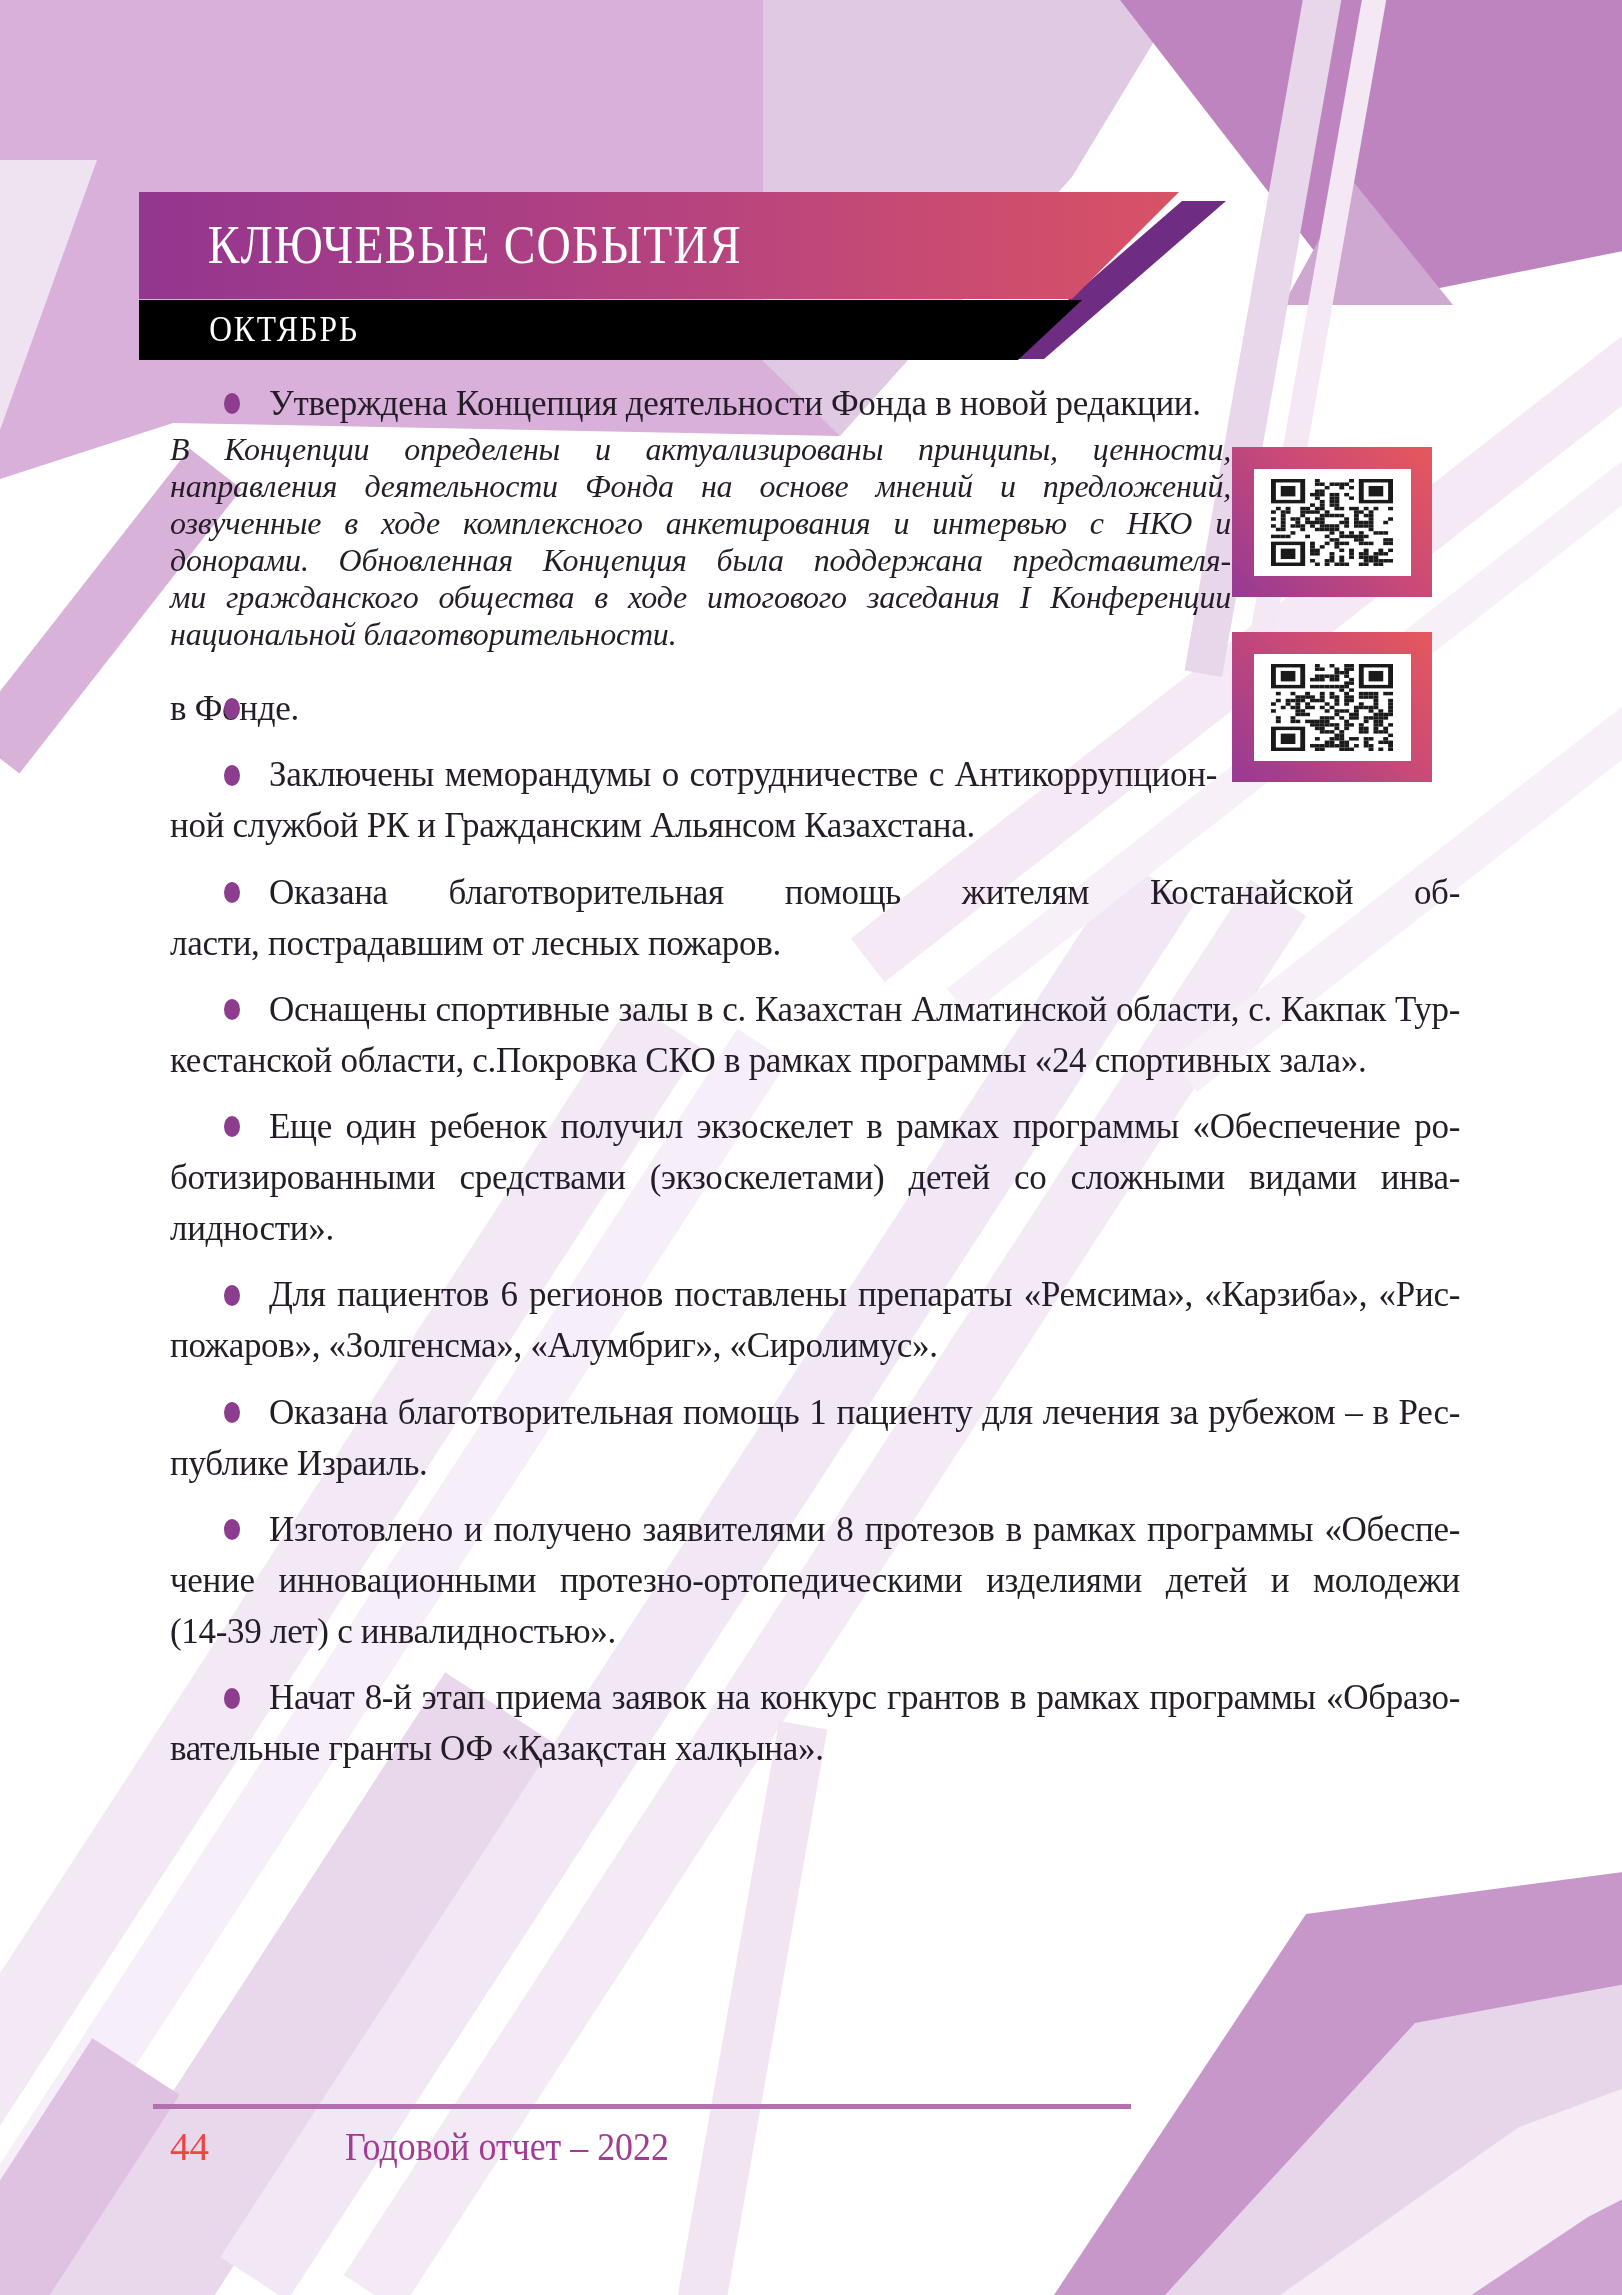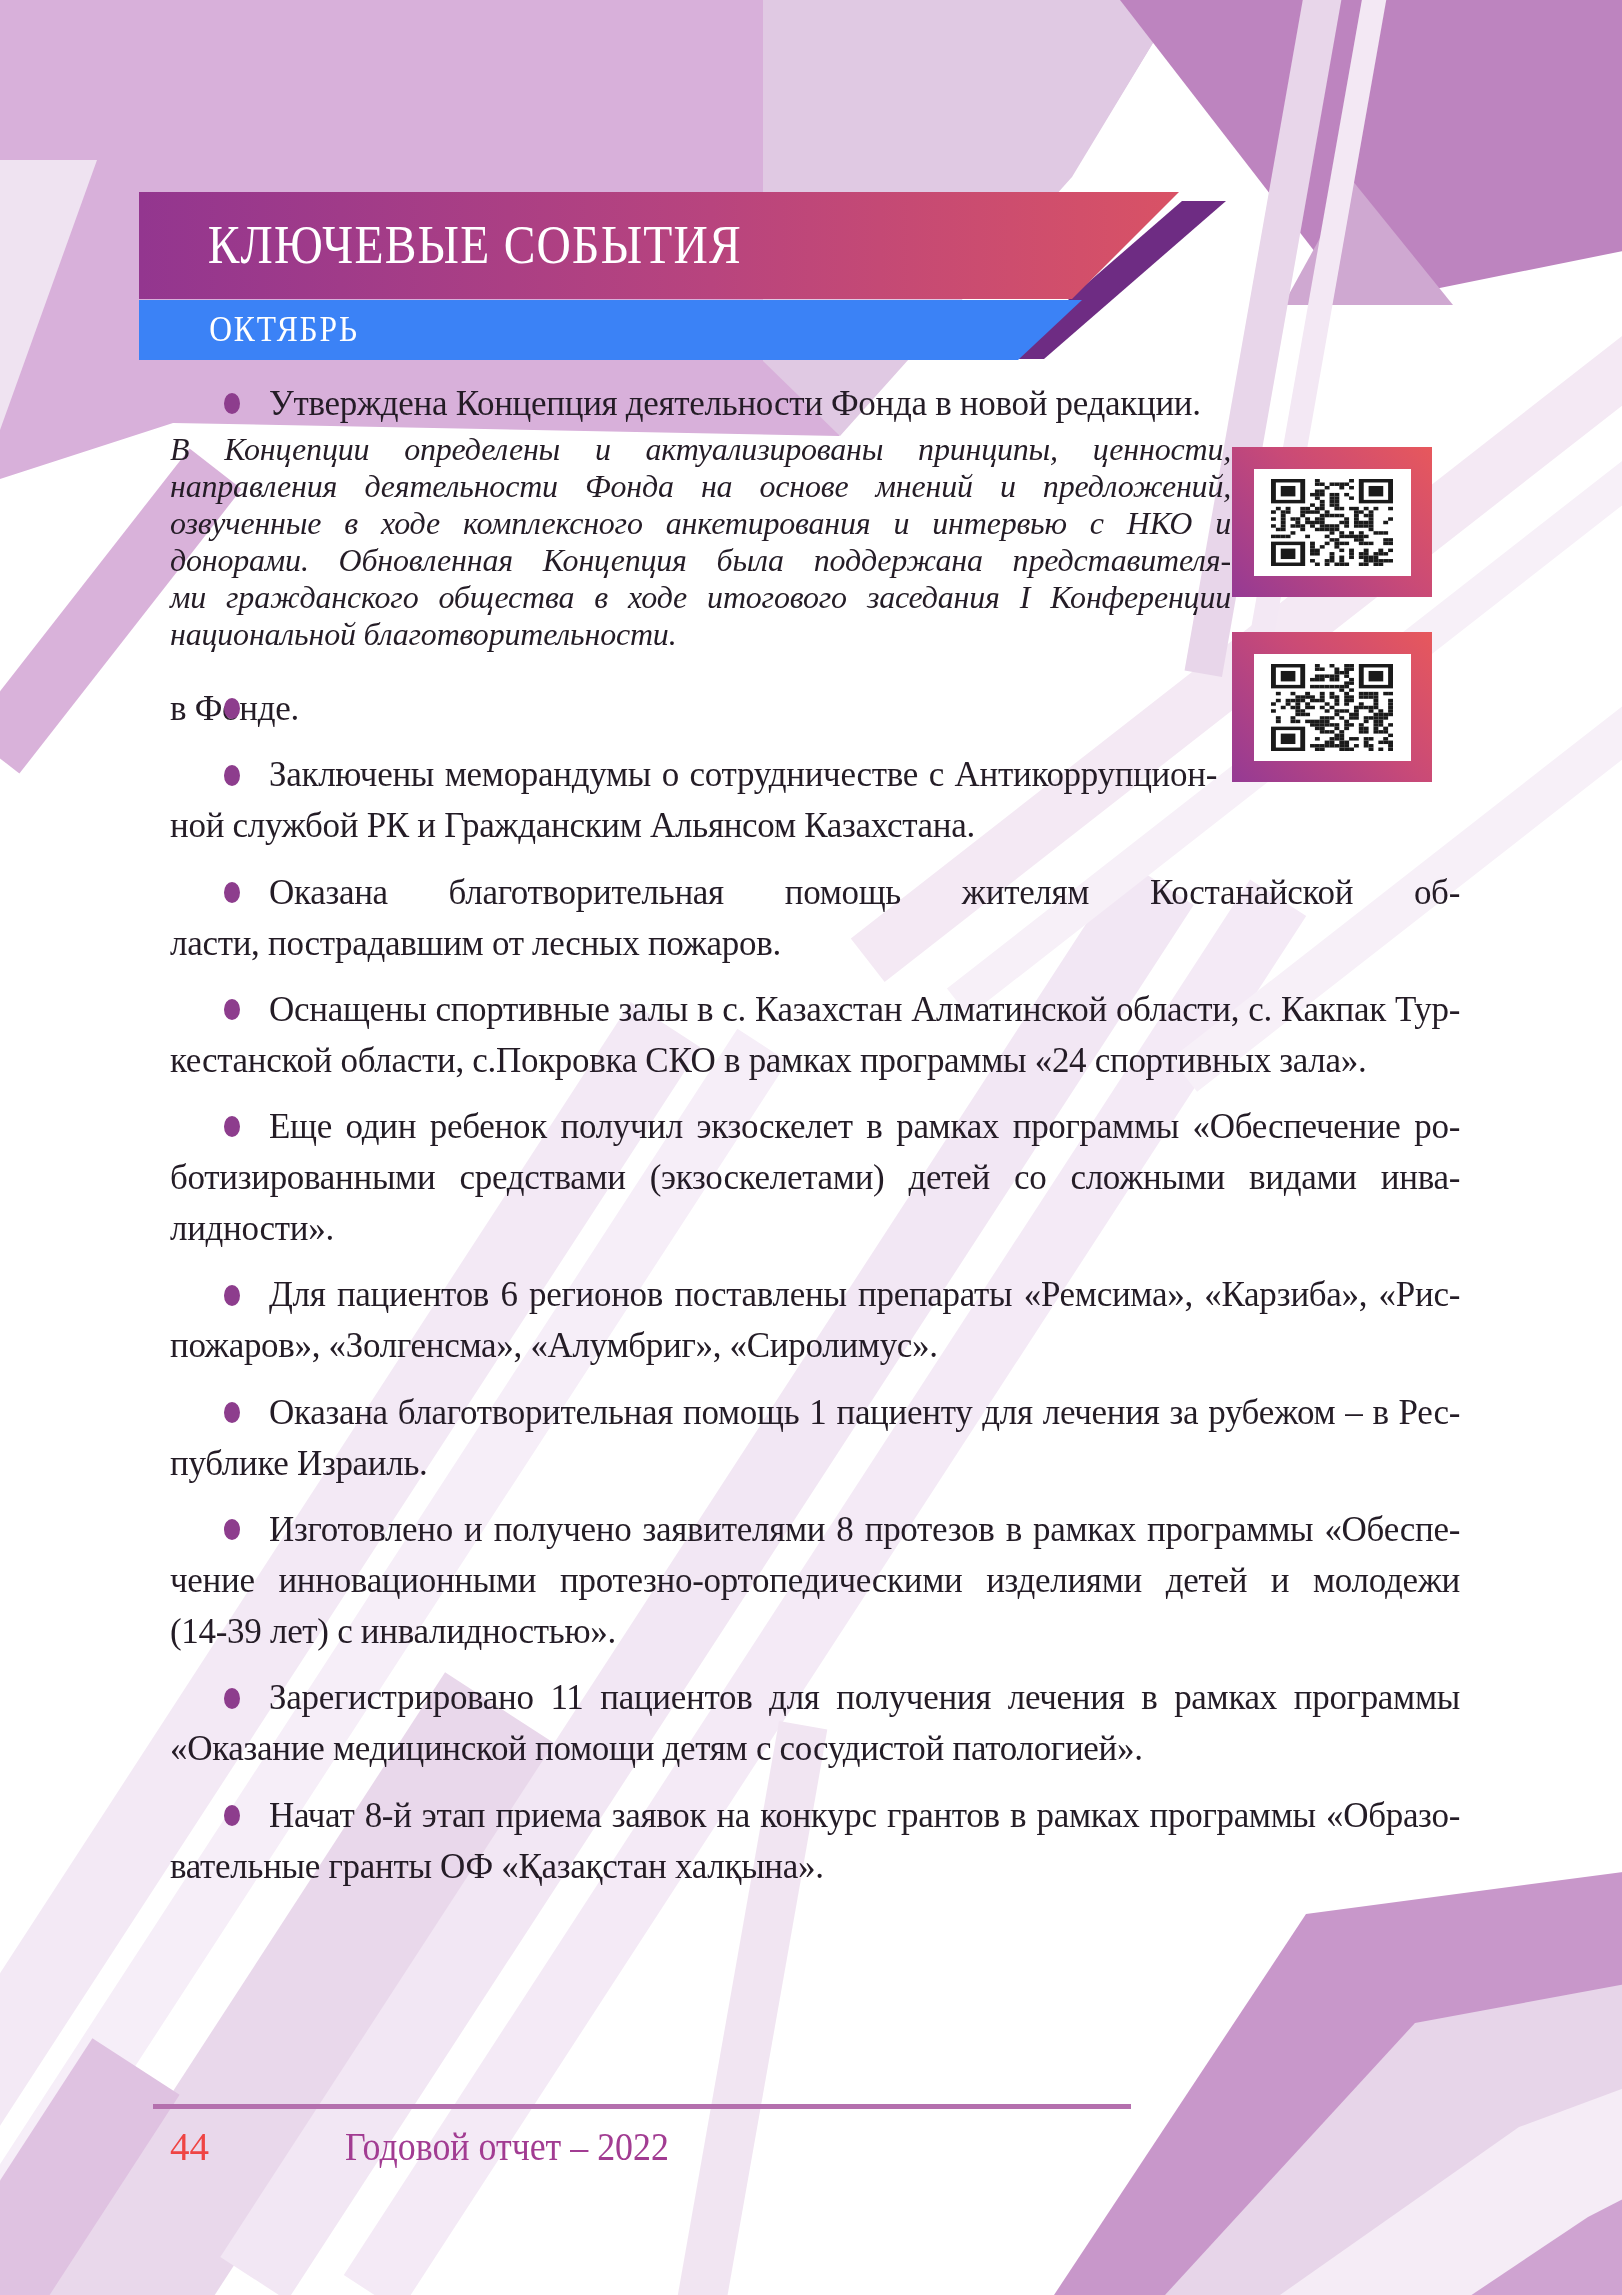--- a/index.html
+++ b/index.html
@@ -25,21 +25,21 @@
     clip-path:polygon(252px 42px,569px 0,569px 423px,0 423px);}
   .deco-c2{left:1165px;top:1983px;width:458px;height:312px;background:#e7d5e9;
     clip-path:polygon(250px 40px,458px 1.4px,458px 312px,0 312px);}
   .deco-c3{left:1280px;top:2087px;width:343px;height:208px;background:#f5ecf6;
     clip-path:polygon(239px 40px,343px 1.4px,343px 208px,0 208px);}
   .deco-c4{left:1470px;top:2178px;width:153px;height:118px;background:#cfa3d1;
     clip-path:polygon(118px 39px,153px 21px,153px 118px,0 118px);}
   
   .banner-shadow{left:1000px;top:201px;width:226px;height:158px;background:#6e2c83;
     clip-path:polygon(182px 0,226px 0,44px 158px,0 158px);}
-  .month-band{left:139px;top:300px;width:943px;height:60px;background:#3b82f6;
+  .month-band{left:139px;top:300px;width:943px;height:60px;background:#000000;
     clip-path:polygon(0 0,100% 0,calc(100% - 64px) 100%,0 100%);}
   .title-banner{left:139px;top:192px;width:1040px;height:107px;
     background:linear-gradient(90deg,#93368f 0%,#b8447e 55%,#d95265 100%);
     clip-path:polygon(0 0,100% 0,calc(100% - 107px) 100%,0 100%);}
   .title-banner .txt{display:inline-block;transform:scaleX(0.88);transform-origin:0 50%;
     color:#fff;font-size:54px;letter-spacing:1.4px;line-height:107px;padding-left:78px;white-space:nowrap;}
   .month-band .txt{display:inline-block;transform:scaleX(0.9);transform-origin:0 50%;
     color:#fff;font-size:35px;letter-spacing:2.1px;line-height:60px;padding-left:78px;white-space:nowrap;}
   
   .first-bullet{position:absolute;left:170px;top:378px;width:1061px;}
@@ -591,25 +591,20 @@
       <div class="line last">публике Израиль.</div>
     </div>
     <div class="item">
       <span class="dot"></span>
       <div class="line first">Изготовлено и получено заявителями 8 протезов в рамках программы «Обеспе-</div>
       <div class="line">чение инновационными протезно-ортопедическими изделиями детей и молодежи</div>
       <div class="line last">(14-39 лет) с инвалидностью».</div>
     </div>
     <div class="item">
       <span class="dot"></span>
-      <div class="line first">Зарегистрировано 11 пациентов для получения лечения в рамках программы</div>
-      <div class="line last">«Оказание медицинской помощи детям с сосудистой патологией».</div>
-    </div>
-    <div class="item">
-      <span class="dot"></span>
       <div class="line first">Начат 8-й этап приема заявок на конкурс грантов в рамках программы «Образо-</div>
       <div class="line last">вательные гранты ОФ «Қазақстан халқына».</div>
     </div>
   </div>
 
 <div class="footer-rule"></div>
 <div class="page-num">44</div>
 <div class="report-title">Годовой отчет – 2022</div>
 
 

